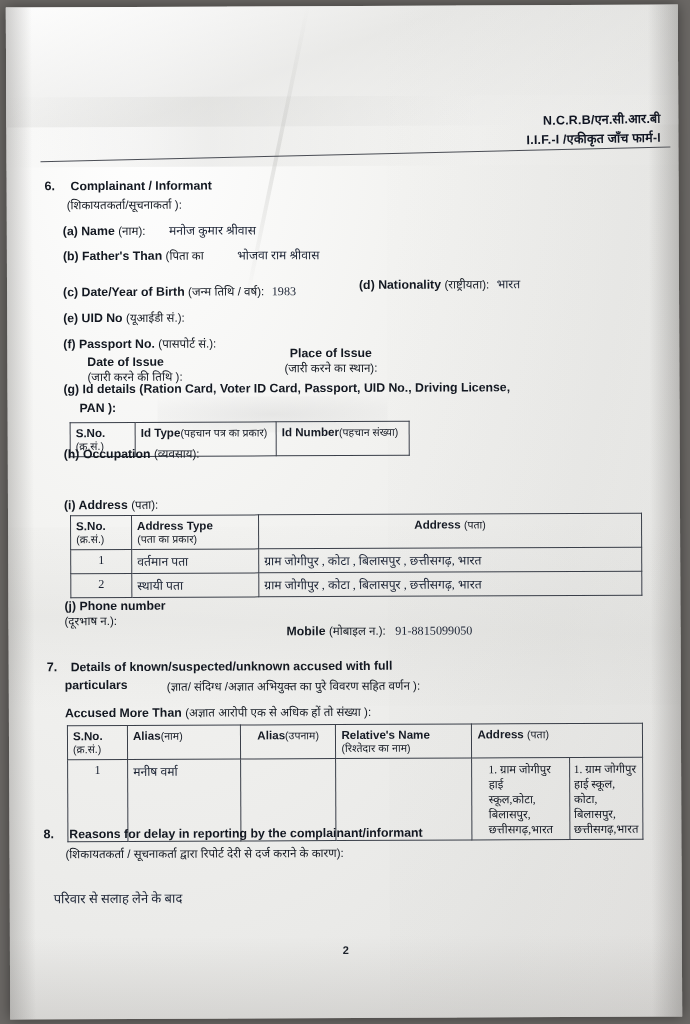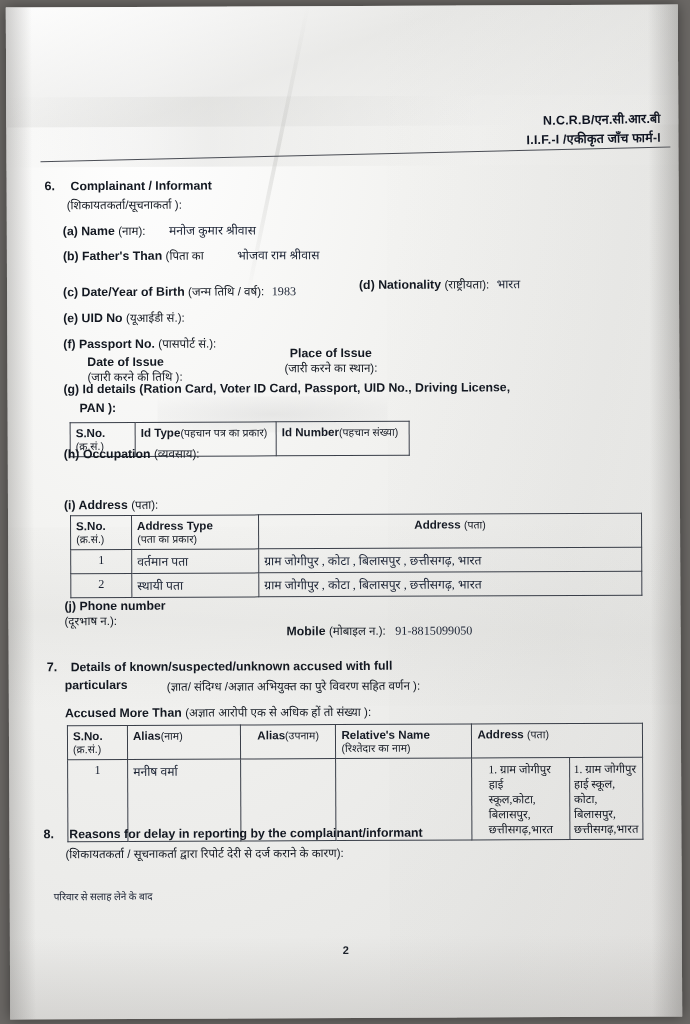--- a/index.html
+++ b/index.html
@@ -352,21 +352,21 @@
             </td>
           </tr>
         </tbody>
           </table>
 
         <div class="row" style="left:34px; top:820px;">
           <span class="num">8.</span>
           <span class="b" style="margin-left:12px;">Reasons for delay in reporting by the complainant/informant</span>
         </div>
         <div class="row hin" style="left:56px; top:839px;">(शिकायतकर्ता / सूचनाकर्ता द्वारा रिपोर्ट देरी से दर्ज कराने के कारण):</div>
-        <div class="row hand" style="left:44px; top:882px; font-size:10px;">परिवार से सलाह लेने के बाद</div>
+        <div class="row hand" style="left:44px; top:882px; font-size:13px;">परिवार से सलाह लेने के बाद</div>
 
         <div class="pageno">2</div>
       </div>
     </div>
 
     <div class="edge-shadow-l"></div>
     <div class="edge-shadow-r"></div>
   </div>
 </div>
 

